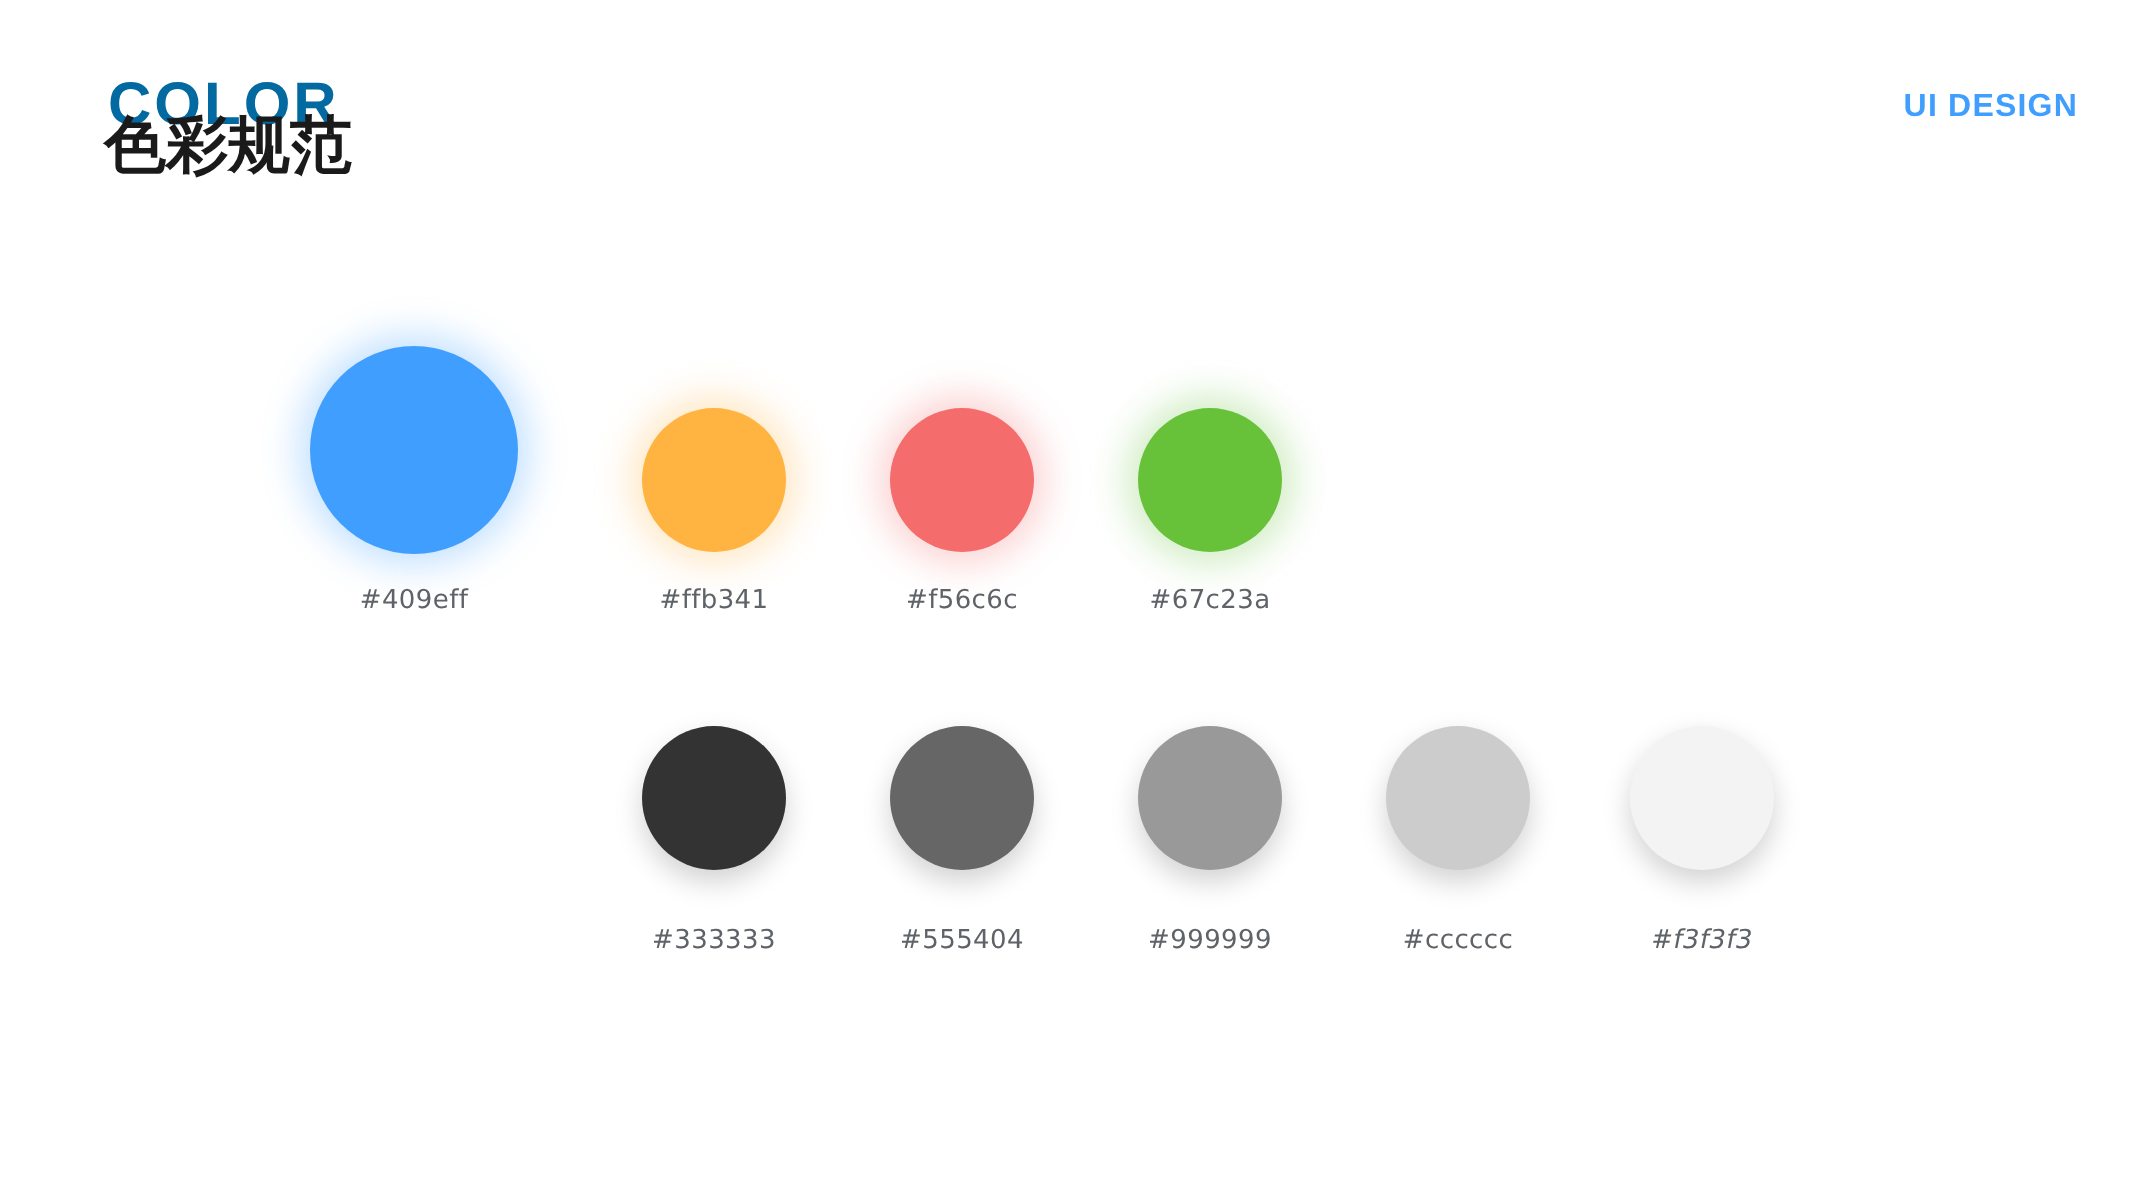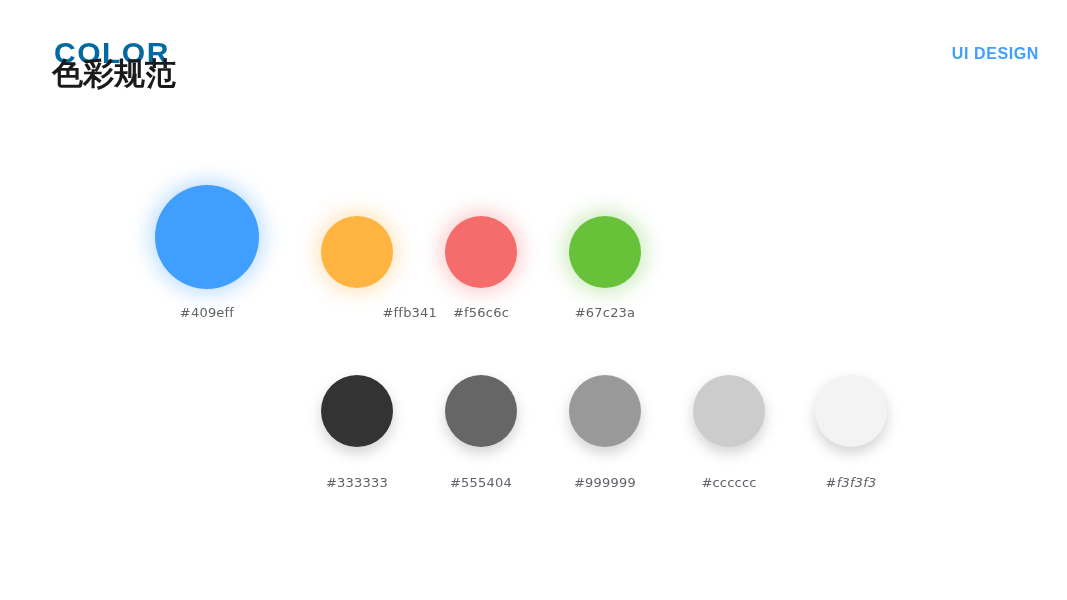--- a/index.html
+++ b/index.html
@@ -62,21 +62,21 @@
     font-weight: bold;
     letter-spacing: 0.6px;
     color: #409eff;
     white-space: nowrap;
   }
 
   
   .swatch-stage {
     position: absolute;
     left: 0;
-    top: 12px;
+    top: 0;
     width: 1067px;
     height: 420px;
   }
   .swatch {
     position: absolute;
     transform: translateX(-50%);
     text-align: center;
     width: 160px;
   }
   .swatch .dot {
@@ -102,21 +102,21 @@
     <div class="title-main">色彩规范</div>
   </div>
   <div class="corner-label">UI DESIGN</div>
 </div>
 
 <div class="swatch-stage" id="swatch-stage">
     <div class="swatch" style="left: 207px; top: 173px;">
       <div class="dot" title="#409eff" style="width: 104px; height: 104px; background: rgb(64, 158, 255); box-shadow: rgba(64, 158, 255, 0.3) 0px 0px 18px 6px;"></div>
       <div class="dot-label" style="margin-top: 16px;">#409eff</div>
     </div>
-    <div class="swatch" style="left: 357px; top: 204px; text-align: right;">
+    <div class="swatch" style="left: 357px; top: 204px;">
       <div class="dot" title="#ffb341" style="width: 72px; height: 72px; background: rgb(255, 179, 65); box-shadow: rgba(255, 179, 65, 0.3) 0px 0px 18px 6px;"></div>
       <div class="dot-label" style="margin-top: 17px;">#ffb341</div>
     </div>
     <div class="swatch" style="left: 481px; top: 204px;">
       <div class="dot" title="#f56c6c" style="width: 72px; height: 72px; background: rgb(245, 108, 108); box-shadow: rgba(245, 108, 108, 0.3) 0px 0px 18px 6px;"></div>
       <div class="dot-label" style="margin-top: 17px;">#f56c6c</div>
     </div>
     <div class="swatch" style="left: 605px; top: 204px;">
       <div class="dot" title="#67c23a" style="width: 72px; height: 72px; background: rgb(103, 194, 58); box-shadow: rgba(103, 194, 58, 0.3) 0px 0px 18px 6px;"></div>
       <div class="dot-label" style="margin-top: 17px; text-align: center;">#67c23a</div>

